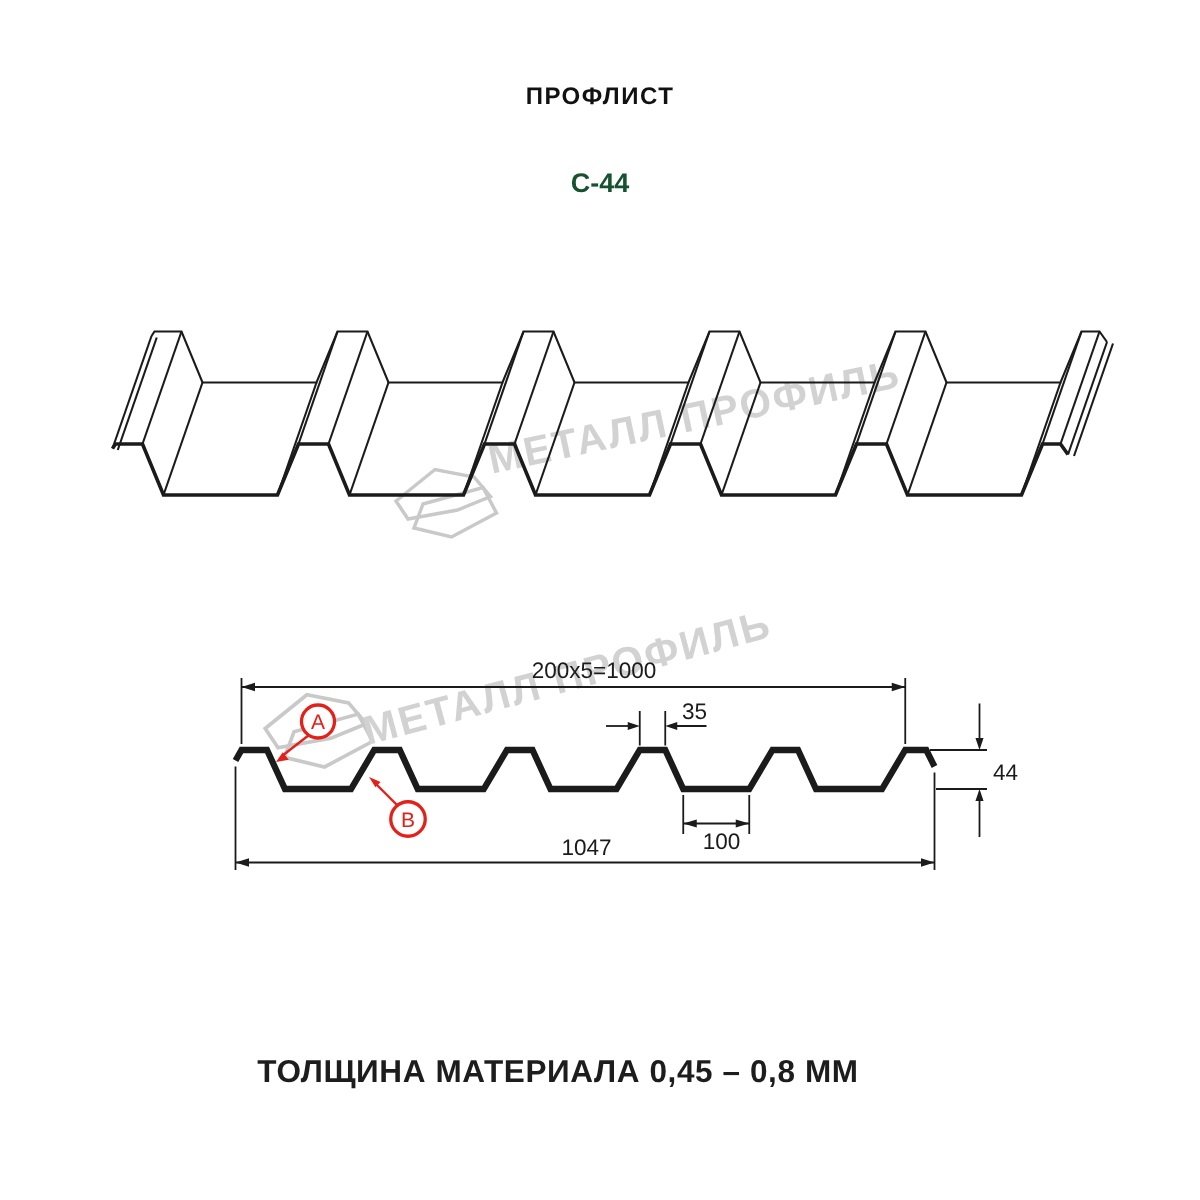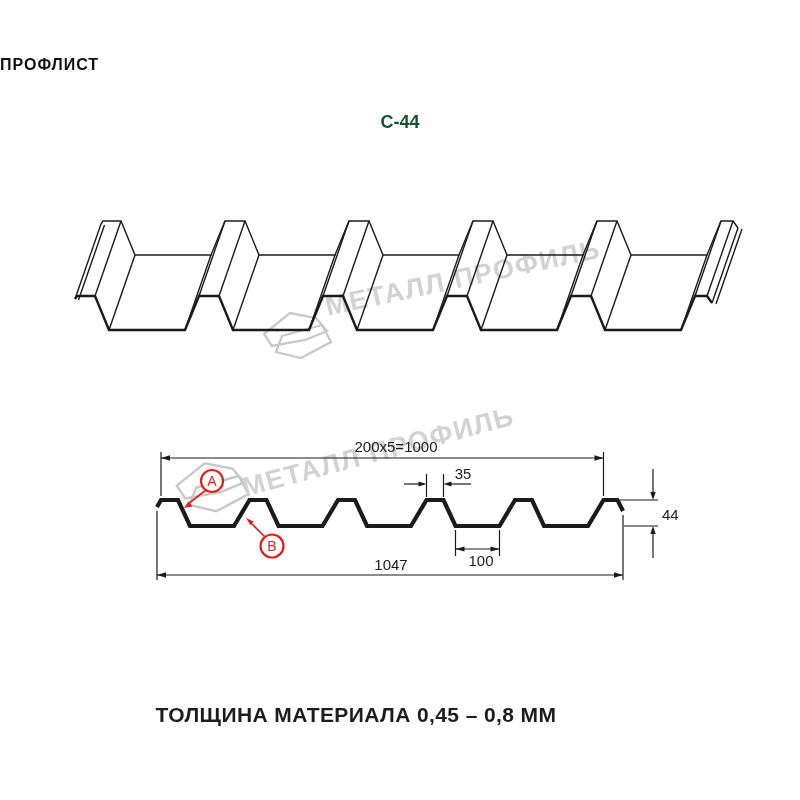--- a/index.html
+++ b/index.html
@@ -1,23 +1,23 @@
 <!DOCTYPE html>
 <html><head>
 <meta charset="utf-8">
 <style>
   html,body{margin:0;padding:0;background:#ffffff;}
   .canvas{position:relative;width:800px;height:800px;background:#fff;overflow:hidden;
           font-family:"Liberation Sans", sans-serif;}
-  .page-title{position:absolute;top:56px;left:0;width:800px;
+  .page-title{position:absolute;top:56px;left:0;width:800px;text-align:center;
 onal        font-size:41px;font-weight:800;letter-spacing:1px;color:#111;}
   .page-subtitle{position:absolute;top:112px;left:0;width:800px;text-align:center;
         font-size:18px;font-weight:700;color:#14532d;}
   .footer-note{position:absolute;top:703px;left:0;width:712px;text-align:center;
-        font-size:21px;font-weight:600;letter-spacing:.4px;color:#1d1d1d;}
+        font-size:21px;font-weight:600;letter-spacing:.4px;color:#1d1d1d;padding-left:16px;}
   .wm-text{position:absolute;font-size:27px;font-weight:700;letter-spacing:1.5px;
         color:#d2d2d2;white-space:nowrap;transform-origin:0 50%;z-index:1;}
   .wm-text.wm1{left:326px;top:292px;transform:rotate(-12deg);}
   .wm-text.wm2{left:243px;top:473px;transform:rotate(-15deg);}
   .wm-logo{position:absolute;z-index:1;}
   .wm-logo.wm1{left:254px;top:310px;}
   .wm-logo.wm2{left:166px;top:460px;}
   svg.draw{position:absolute;z-index:2;overflow:visible;}
   #svg3d{left:55px;top:180px;}
   #svgsec{left:130px;top:425px;}

